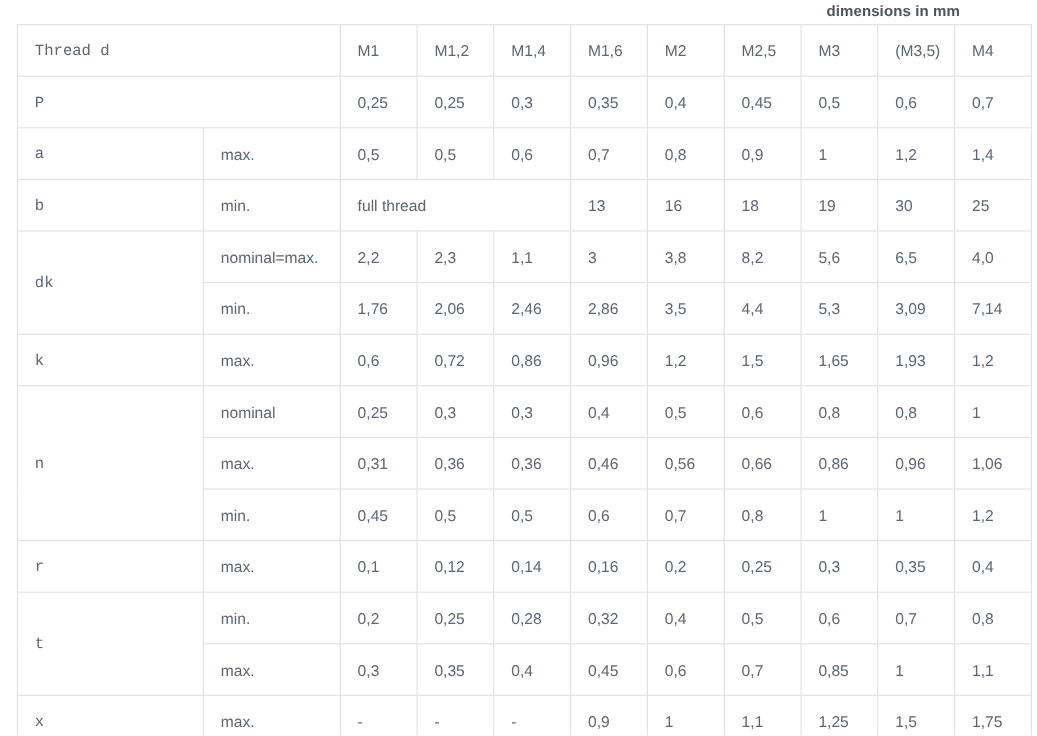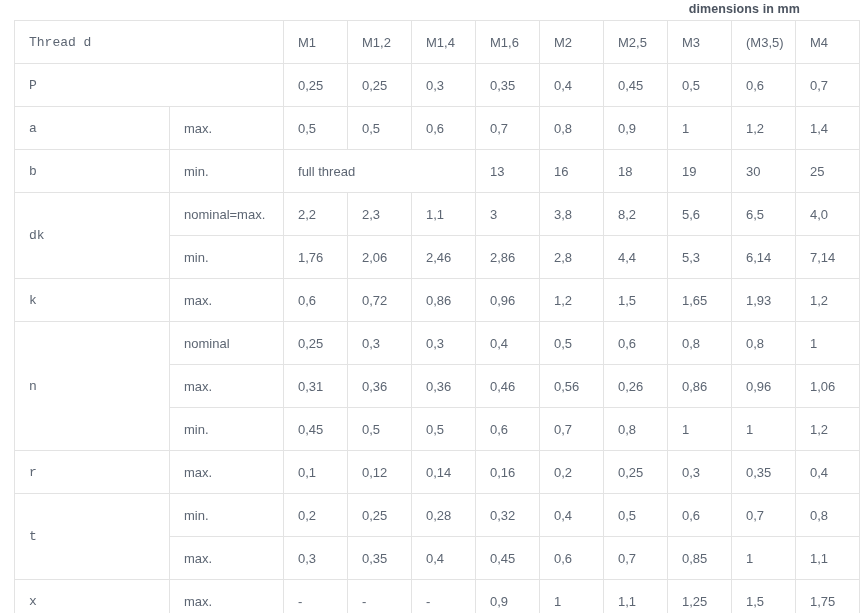--- a/index.html
+++ b/index.html
@@ -142,24 +142,24 @@
           <td class="data">5,6</td>
           <td class="data">6,5</td>
           <td class="data">4,0</td>
         </tr>
         <tr>
           <td class="label-b">min.</td>
           <td class="data">1,76</td>
           <td class="data">2,06</td>
           <td class="data">2,46</td>
           <td class="data">2,86</td>
-          <td class="data">2,8</td>
+          <td class="data">3,5</td>
           <td class="data">4,4</td>
           <td class="data">5,3</td>
-          <td class="data">6,14</td>
+          <td class="data">3,09</td>
           <td class="data">7,14</td>
         </tr>
         <tr>
           <td class="label-a">k</td>
           <td class="label-b">max.</td>
           <td class="data">0,6</td>
           <td class="data">0,72</td>
           <td class="data">0,86</td>
           <td class="data">0,96</td>
           <td class="data">1,2</td>
@@ -181,21 +181,21 @@
           <td class="data">0,8</td>
           <td class="data">1</td>
         </tr>
         <tr>
           <td class="label-b">max.</td>
           <td class="data">0,31</td>
           <td class="data">0,36</td>
           <td class="data">0,36</td>
           <td class="data">0,46</td>
           <td class="data">0,56</td>
-          <td class="data">0,26</td>
+          <td class="data">0,66</td>
           <td class="data">0,86</td>
           <td class="data">0,96</td>
           <td class="data">1,06</td>
         </tr>
         <tr>
           <td class="label-b">min.</td>
           <td class="data">0,45</td>
           <td class="data">0,5</td>
           <td class="data">0,5</td>
           <td class="data">0,6</td>

